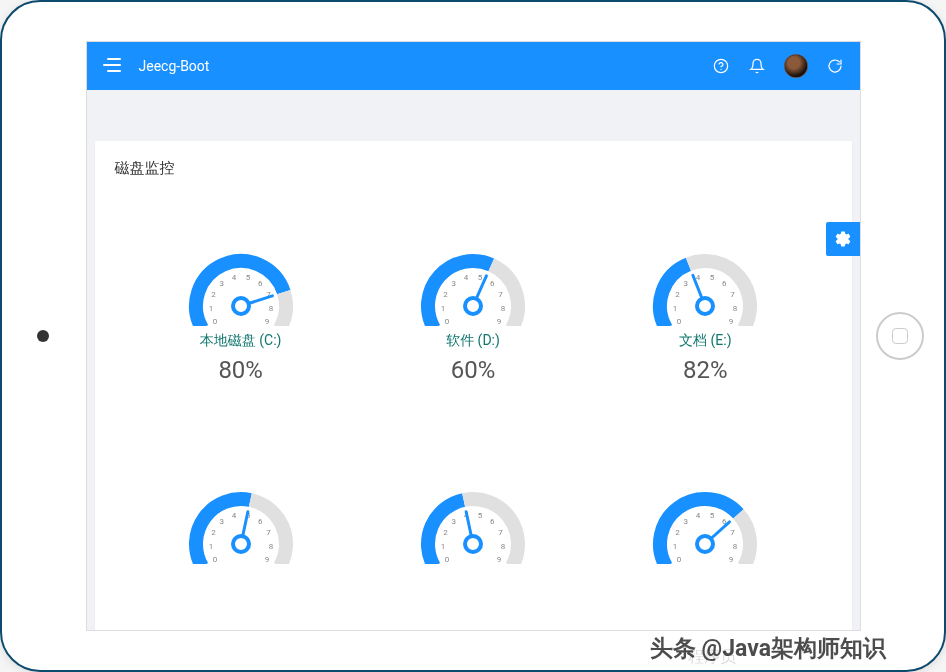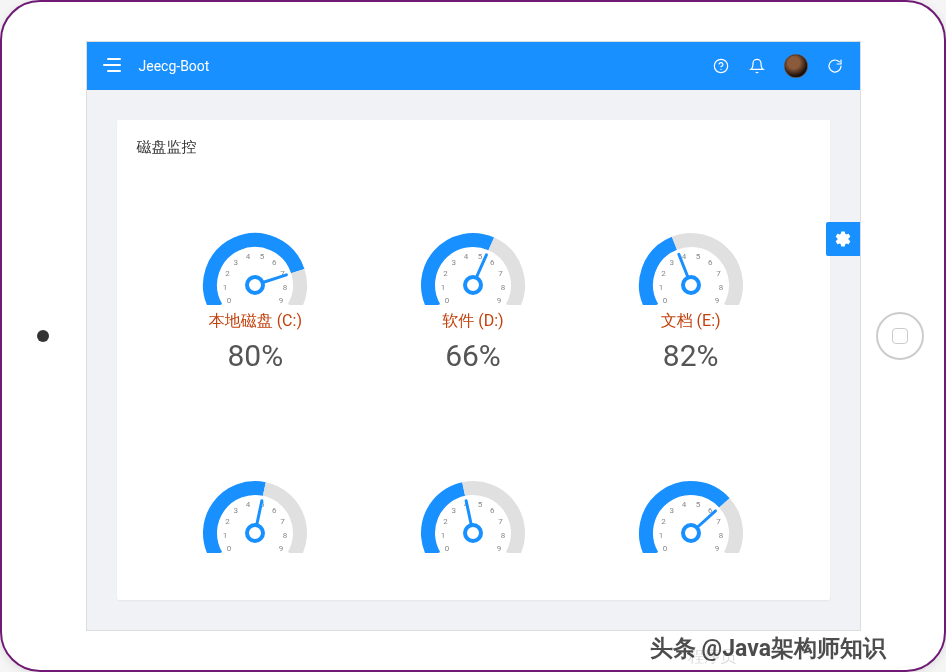--- a/index.html
+++ b/index.html
@@ -11,21 +11,21 @@
       justify-content: center;
       width: 946px;
       height: 672px;
       position: relative;
     }
     .tablet-frame {
       width: 946px;
       height: 672px;
       background: #fff;
       border-radius: 40px;
-      border: 2px solid #701a75;
+      border: 2px solid #0c4a6e;
       position: relative;
       display: flex;
       align-items: center;
       justify-content: center;
       box-shadow: 0 2px 10px rgba(0,0,0,0.1);
     }
     .camera-dot {
       position: absolute;
       left: 35px;
       top: 50%;
@@ -119,23 +119,24 @@
       overflow: hidden;
     }
     .avatar::after {
       content: "";
       position: absolute;
       width: 100%;
       height: 100%;
       background: radial-gradient(circle at 40% 35%, #8a5a3a 30%, #1a0f0a 70%);
     }
     .content {
-      padding: 30px;
+      padding: 8px;
       height: calc(100% - 48px);
       overflow: hidden;
+      margin-top: 43px;
     }
     .card {
       background: #fff;
       border-radius: 2px;
       height: 100%;
       padding: 0;
       box-shadow: 0 1px 2px rgba(0,0,0,0.05);
     }
     .card-title {
       font-size: 15px;
@@ -155,26 +156,26 @@
       flex-direction: column;
       align-items: center;
       margin-bottom: 90px;
     }
     .gauge-svg-wrapper {
       width: 130px;
       height: 90px;
       position: relative;
     }
     .gauge-label {
-      font-size: 16px;
-      color: #c2410c;
+      font-size: 14px;
+      color: #0f766e;
       margin-top: 6px;
     }
     .gauge-value {
-      font-size: 30px;
+      font-size: 24px;
       color: #555;
       font-weight: 400;
       margin-top: 6px;
     }
     .settings-tab {
       position: absolute;
       right: 0;
       top: 180px;
       width: 34px;
       height: 34px;
@@ -286,21 +287,21 @@
                   <text x="71.91847612227322" y="43.808653882605284" font-size="8" fill="#888" text-anchor="middle">5</text>
                   <text x="84.28362829059618" y="50.018666706430665" font-size="8" fill="#888" text-anchor="middle">6</text>
                   <text x="92.54648320640823" y="61.11760701882529" font-size="8" fill="#888" text-anchor="middle">7</text>
                   <text x="94.94924474813804" y="74.74434486731427" font-size="8" fill="#888" text-anchor="middle">8</text>
                   <text x="90.98076211353316" y="88" font-size="8" fill="#888" text-anchor="middle">9</text>
       <line x1="65" y1="70" x2="78.42230922150141" y2="39.85299989779417" stroke="#1890ff" stroke-width="3" stroke-linecap="round"></line>
       <circle cx="65" cy="70" r="8" fill="#fff" stroke="#1890ff" stroke-width="4"></circle>
     </svg>
   </div>
     <div class="gauge-label">软件 (D:)</div>
-    <div class="gauge-value">66%</div>
+    <div class="gauge-value">60%</div>
   </div>
             <div class="gauge-item">
     <div class="gauge-svg-wrapper">
     <svg width="130" height="90" viewBox="0 0 130 90">
       <g stroke="#1890ff">
                     <path d="M 26.02885682970026 92.5 A 45 45 0 0 1 48.43439512918948 28.16005813502869" stroke-width="14" fill="none" stroke-linecap="butt"></path>
                   </g>
       <g stroke="#e0e0e0">
                     <path d="M 48.43439512918948 28.16005813502869 A 45 45 0 0 1 103.97114317029974 92.5" stroke-width="14" fill="none" stroke-linecap="butt"></path>
                   </g>

